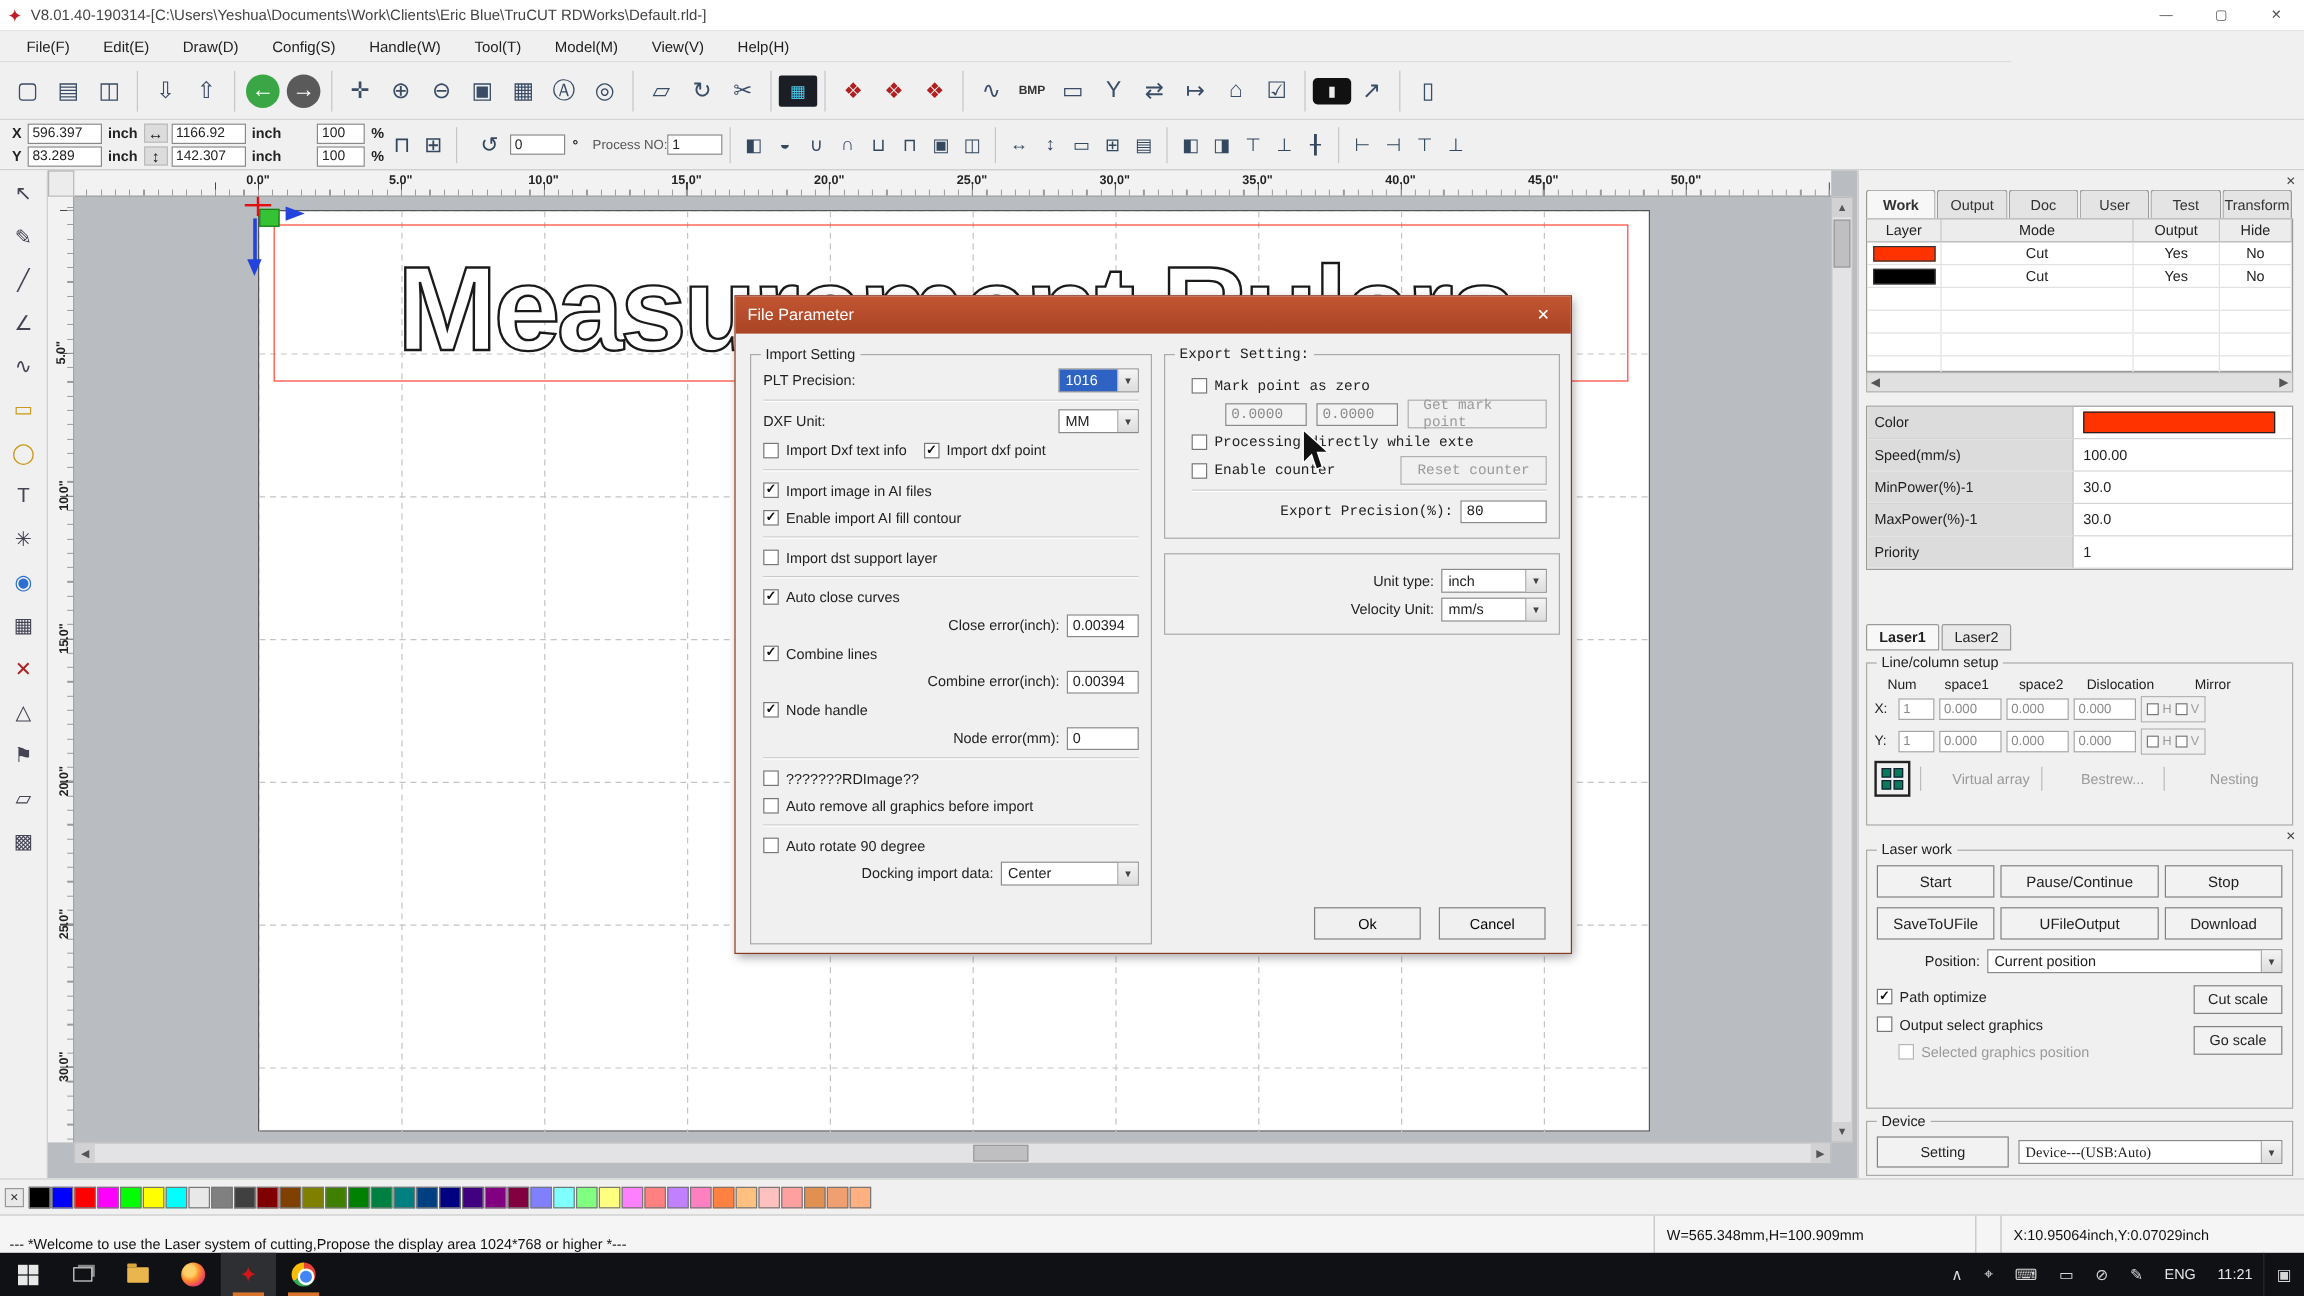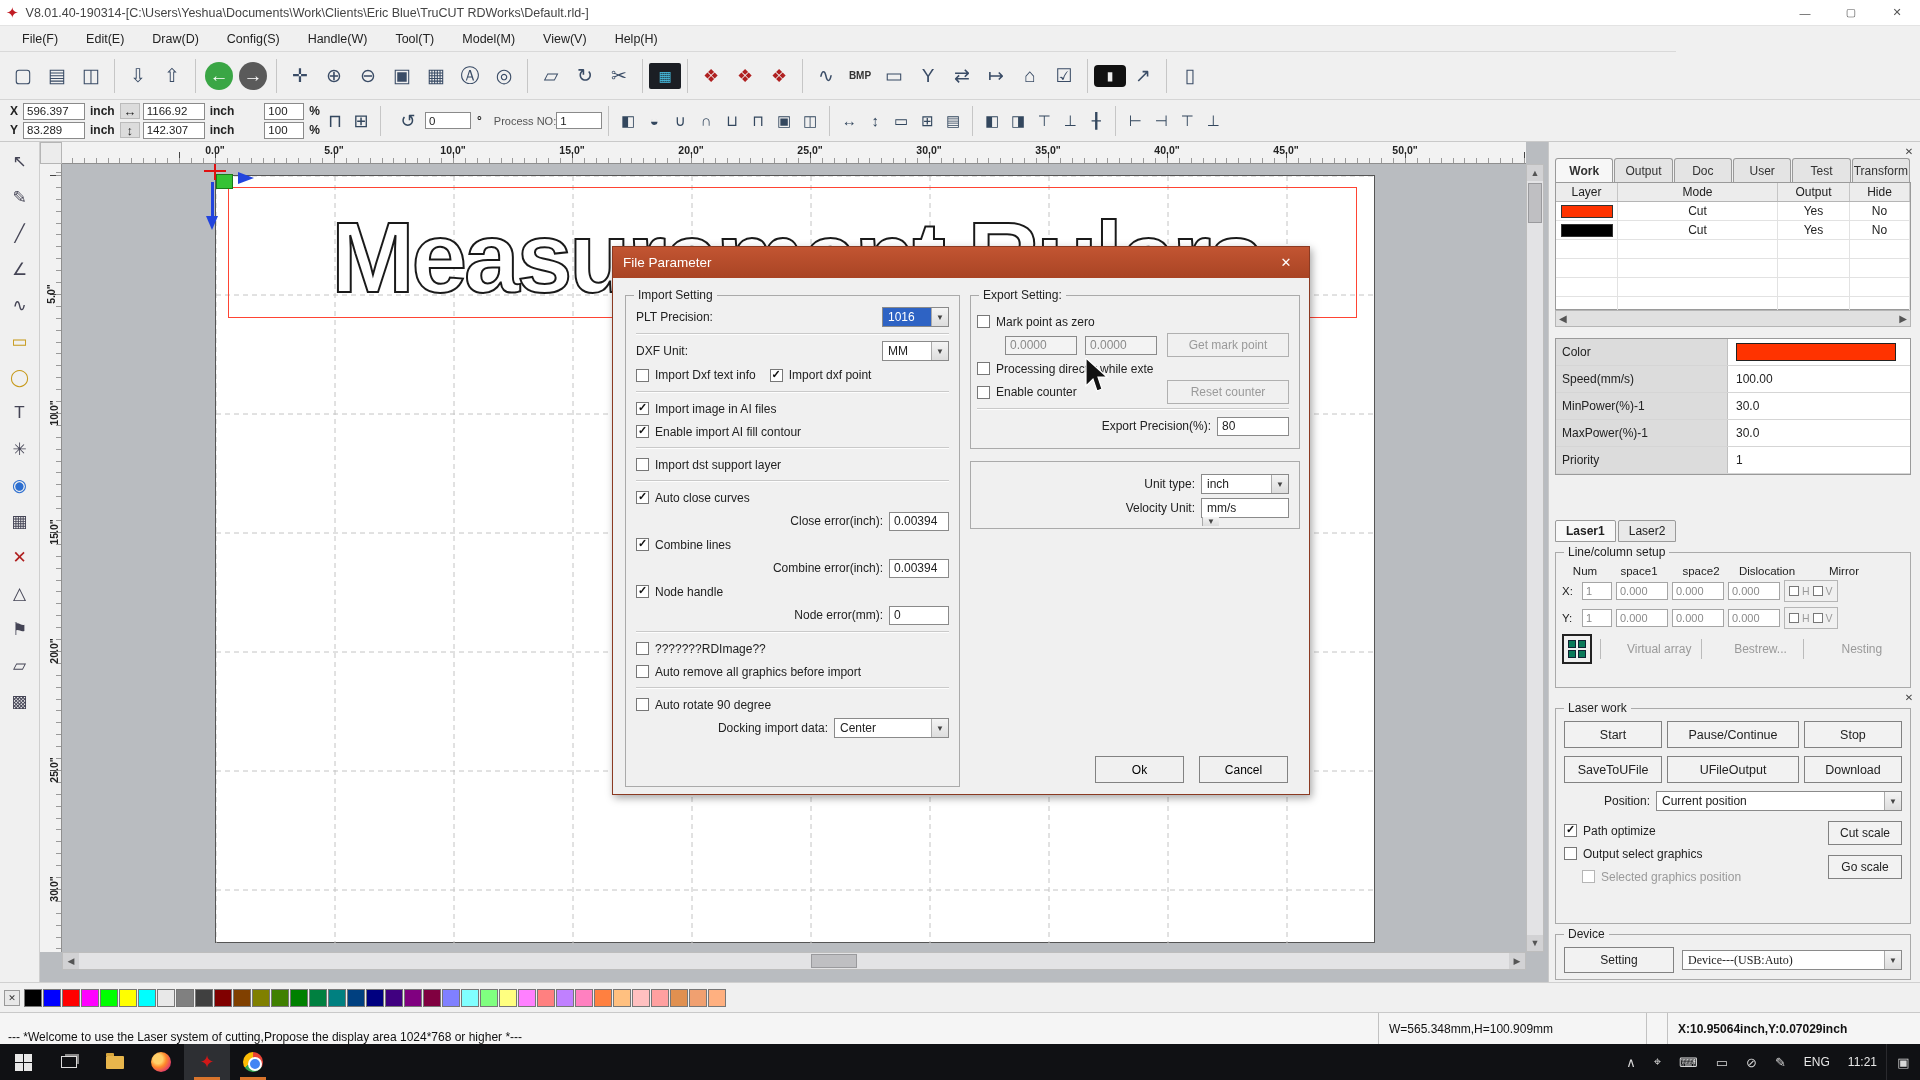--- a/index.html
+++ b/index.html
@@ -78,21 +78,21 @@
   .hthumb{position:absolute;left:748px;top:1px;width:46px;height:14px;background:#bfbfc2;border:1px solid #9a9a9d;}
 
   
   .dlg{position:absolute;left:612px;top:246px;width:698px;height:549px;background:#f0f0f0;border:1px solid #8b3a22;box-shadow:2px 3px 8px rgba(0,0,0,.35);z-index:50;}
   .dlg-title{height:31px;background:linear-gradient(180deg,#c25532,#a94424);display:flex;align-items:center;padding:0 10px;color:#fff;font-size:13.5px;}
   .dlg-close{margin-left:auto;width:26px;height:22px;display:flex;align-items:center;justify-content:center;color:#fff;font-size:13px;}
   .gbox{position:relative;border:1px solid #aaa;}
   .gb-title{position:absolute;top:-8px;left:8px;background:#f0f0f0;padding:0 4px;font-size:12px;color:#222;}
   .dlg-left{position:absolute;left:12px;top:48px;width:335px;height:492px;padding:9px 10px 6px 10px;}
   .dlg-right{position:absolute;left:357px;top:48px;width:330px;}
-  .exp-g1{padding:14px 10px 10px 6px;}
+  .exp-g1{padding:14px 10px 10px 22px;font-family:Liberation Mono, monospace;}
   .exp-g2{margin-top:12px;padding:10px 10px 8px 10px;}
   .drow{display:flex;align-items:center;min-height:24px;}
   .drow.right{justify-content:flex-end;gap:6px;}
   .dhr{border-top:1px solid #c9c9c9;border-bottom:1px solid #fdfdfd;margin:4px 0;}
   .dlabel{font-size:12px;}
   .dfield{background:#fff;border:1px solid #8a8a8a;height:19px;padding:1px 4px;font-size:12px;min-width:60px;display:flex;align-items:center;}
   .dfield.dis{background:#f3f3f3;color:#8a8a8a;}
   .combo{display:inline-flex;border:1px solid #8a8a8a;background:#fff;height:20px;}
   .combo .val{padding:2px 5px;font-size:12px;min-width:48px;}
   .combo .val.hl{background:#2e63c4;color:#fff;}
@@ -161,21 +161,21 @@
   .palette{position:absolute;left:0;top:982px;width:1920px;height:30px;background:#f0f0f0;border-top:1px solid #d0d0d0;display:flex;align-items:center;padding-left:4px;}
   .pal-close{width:16px;height:16px;border:1px solid #999;background:#e8e8e8;display:flex;align-items:center;justify-content:center;font-size:9px;color:#333;margin-right:4px;}
   .pal-swatch{width:18px;height:18px;border:1px solid #777;margin-right:1px;}
 
   
   .statusbar{position:absolute;left:0;top:1012px;width:1920px;height:32px;background:#f5f5f5;border-top:1px solid #c9c9c9;display:flex;align-items:flex-end;font-size:12px;}
   .sb-msg{flex:none;width:1378px;padding-left:8px;color:#111;}
   .sb-cell{border-left:1px solid #c2c2c2;height:100%;display:flex;align-items:center;padding:0 10px;color:#111;}
   .sb-size{width:268px;}
   .sb-gap{width:18px;}
-  .sb-coords{flex:1;font-weight:bold;}
+  .sb-coords{flex:1;}
 
   
   .taskbar{position:absolute;left:0;top:1044px;width:1920px;height:36px;background:#101114;display:flex;align-items:center;}
   .tk-btn{width:46px;height:36px;display:flex;align-items:center;justify-content:center;position:relative;}
   .tk-btn.active{background:#2d2f33;}
   .tk-btn .ind{position:absolute;bottom:0;left:10px;right:10px;height:3px;background:#d8742c;}
   .start-ic{display:grid;grid-template-columns:8px 8px;grid-template-rows:8px 8px;gap:1px;}
   .start-ic i{background:#e8e8e8;}
   .tview-ic{width:16px;height:12px;border:1px solid #ddd;background:transparent;box-shadow:3px -3px 0 -1px #888;}
   .folder-ic{width:18px;height:13px;background:#e8b64c;border-radius:1px;position:relative;}
@@ -533,21 +533,21 @@
     <div class="gbox exp-g2">
       <div class="drow right">
         <span class="dlabel">Unit type:</span>
         <span class="combo" style="width:88px;justify-content:space-between;">
             <span class="val">inch</span>
             <span class="dd">▼</span>
           </span>
       </div>
       <div class="drow right">
         <span class="dlabel">Velocity Unit:</span>
-        <span class="combo" style="width:88px;justify-content:space-between;flex-direction:column;">
+        <span class="combo" style="width:88px;justify-content:space-between;">
             <span class="val">mm/s</span>
             <span class="dd">▼</span>
           </span>
       </div>
     </div>
   </div>
 
   <button class="dbtn ok-btn">Ok</button>
   <button class="dbtn cancel-btn">Cancel</button>
 </div>

